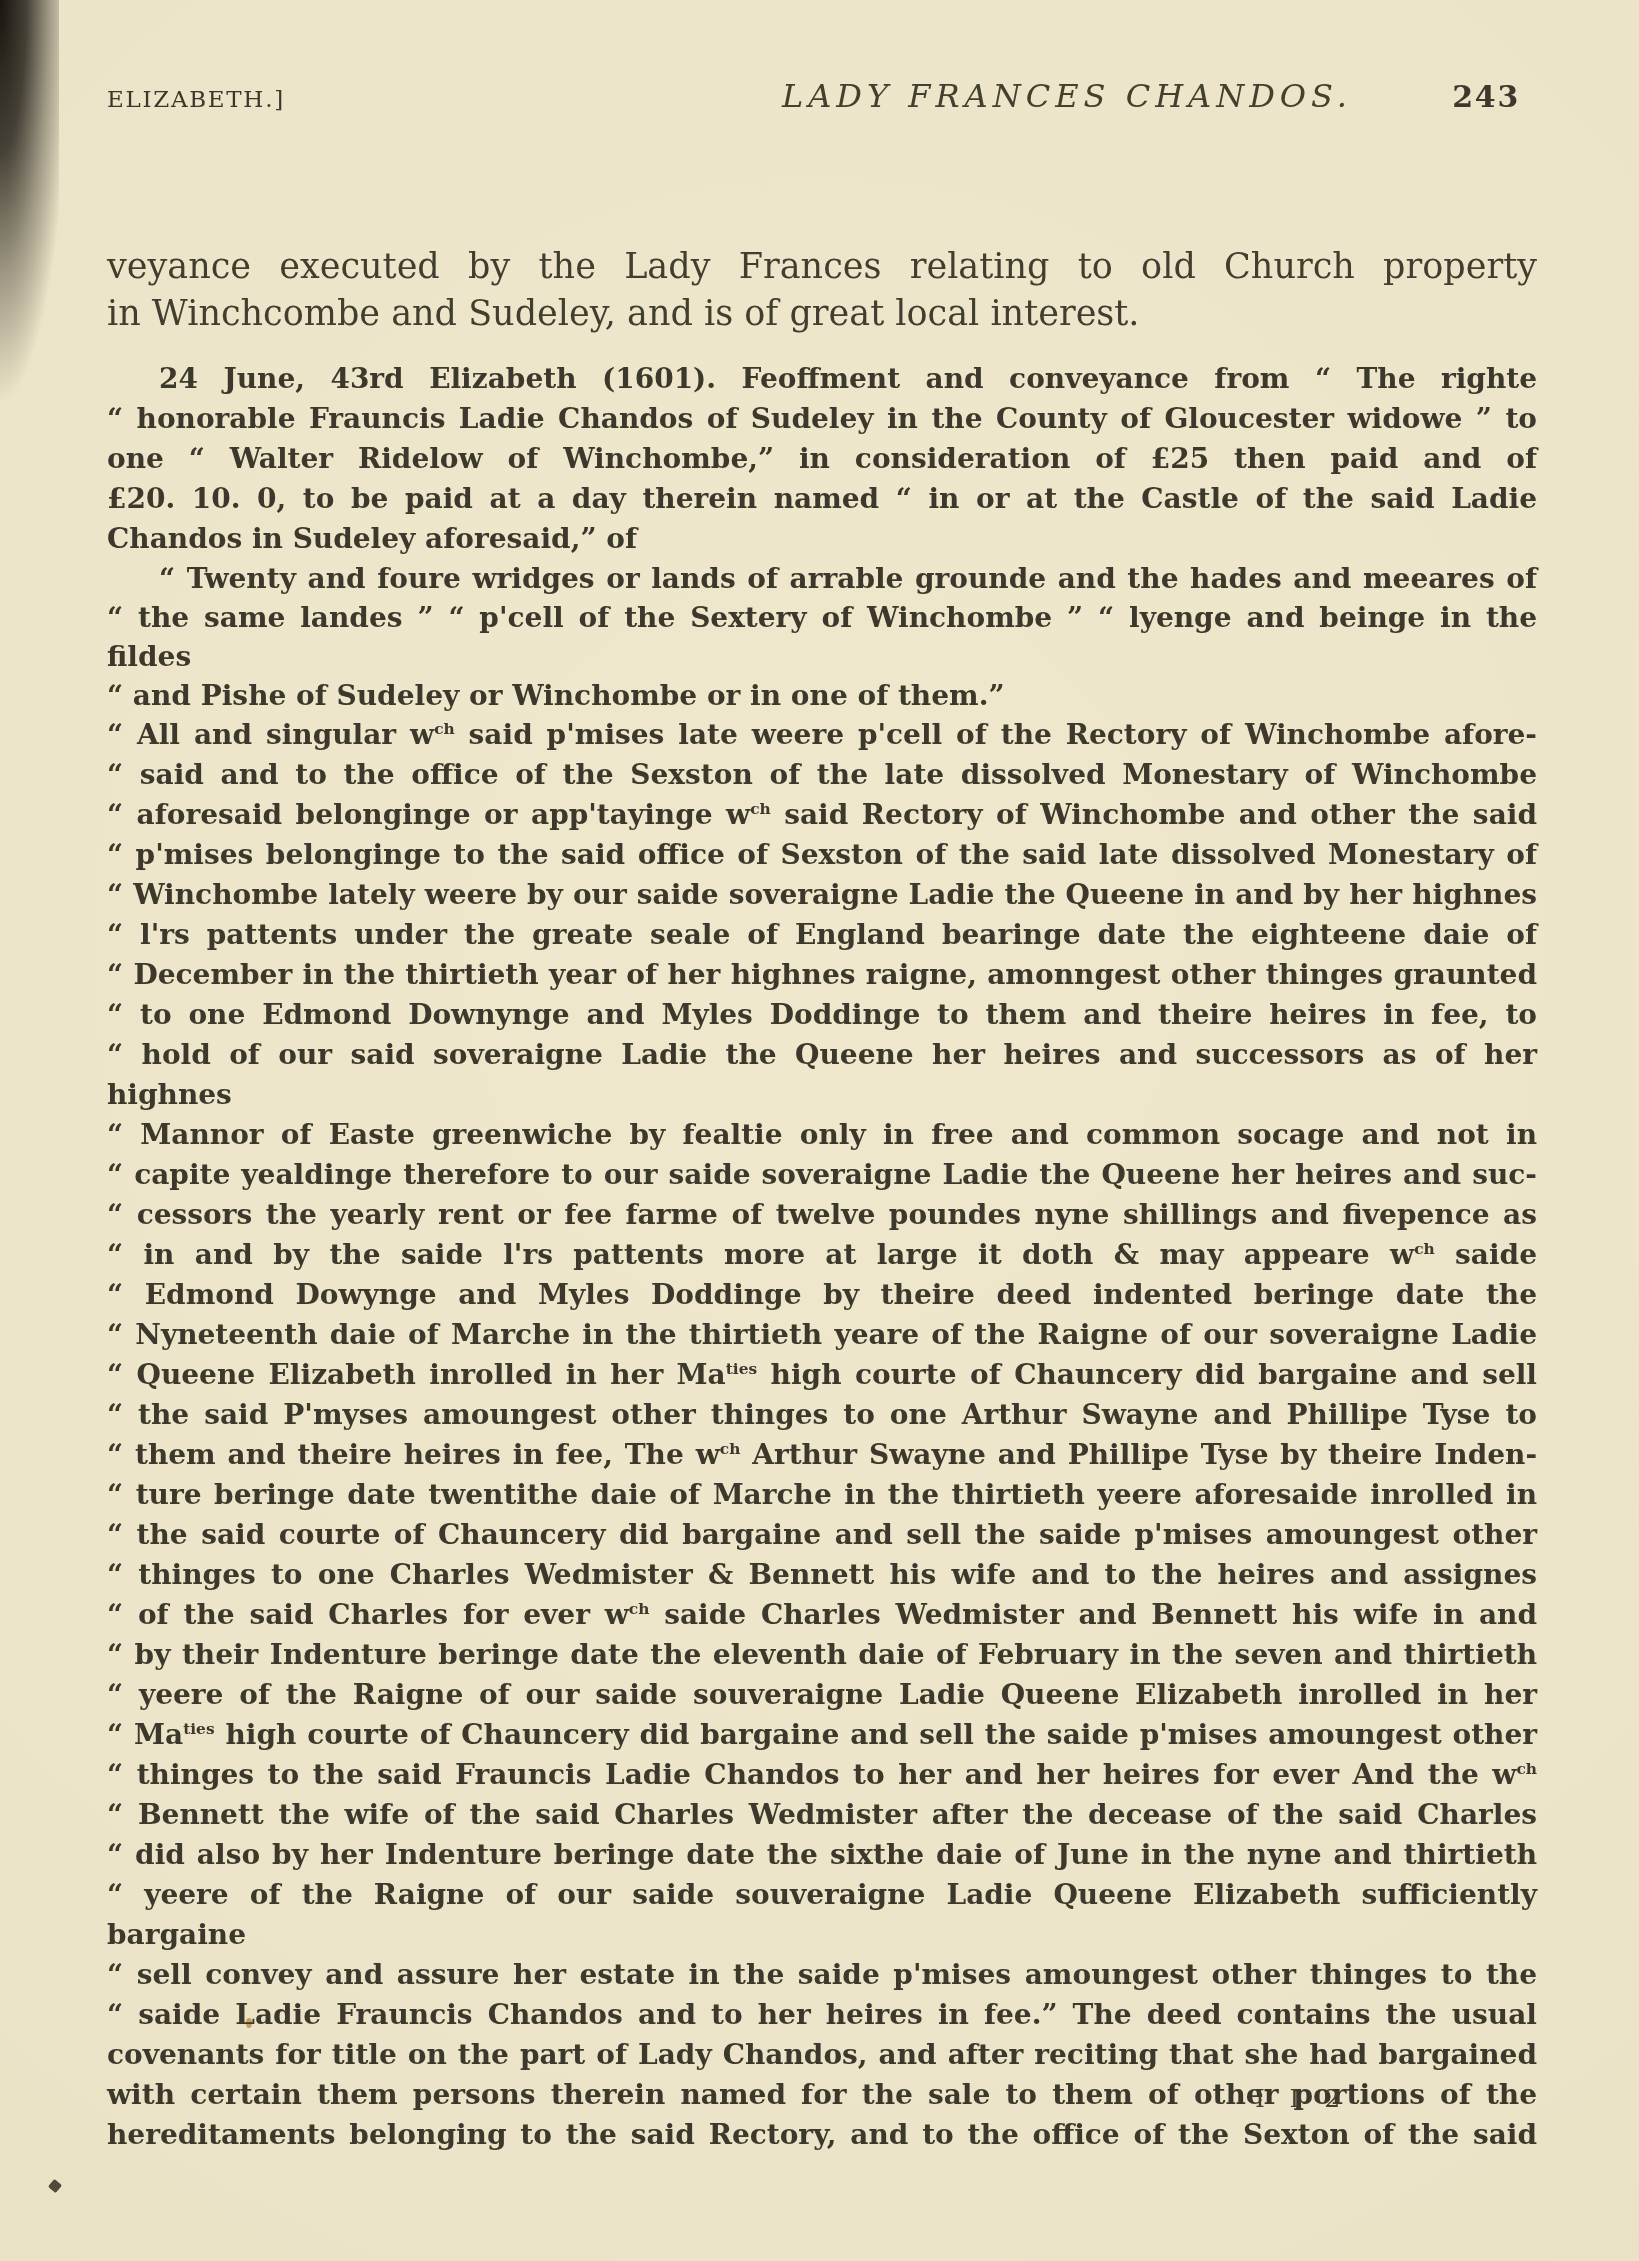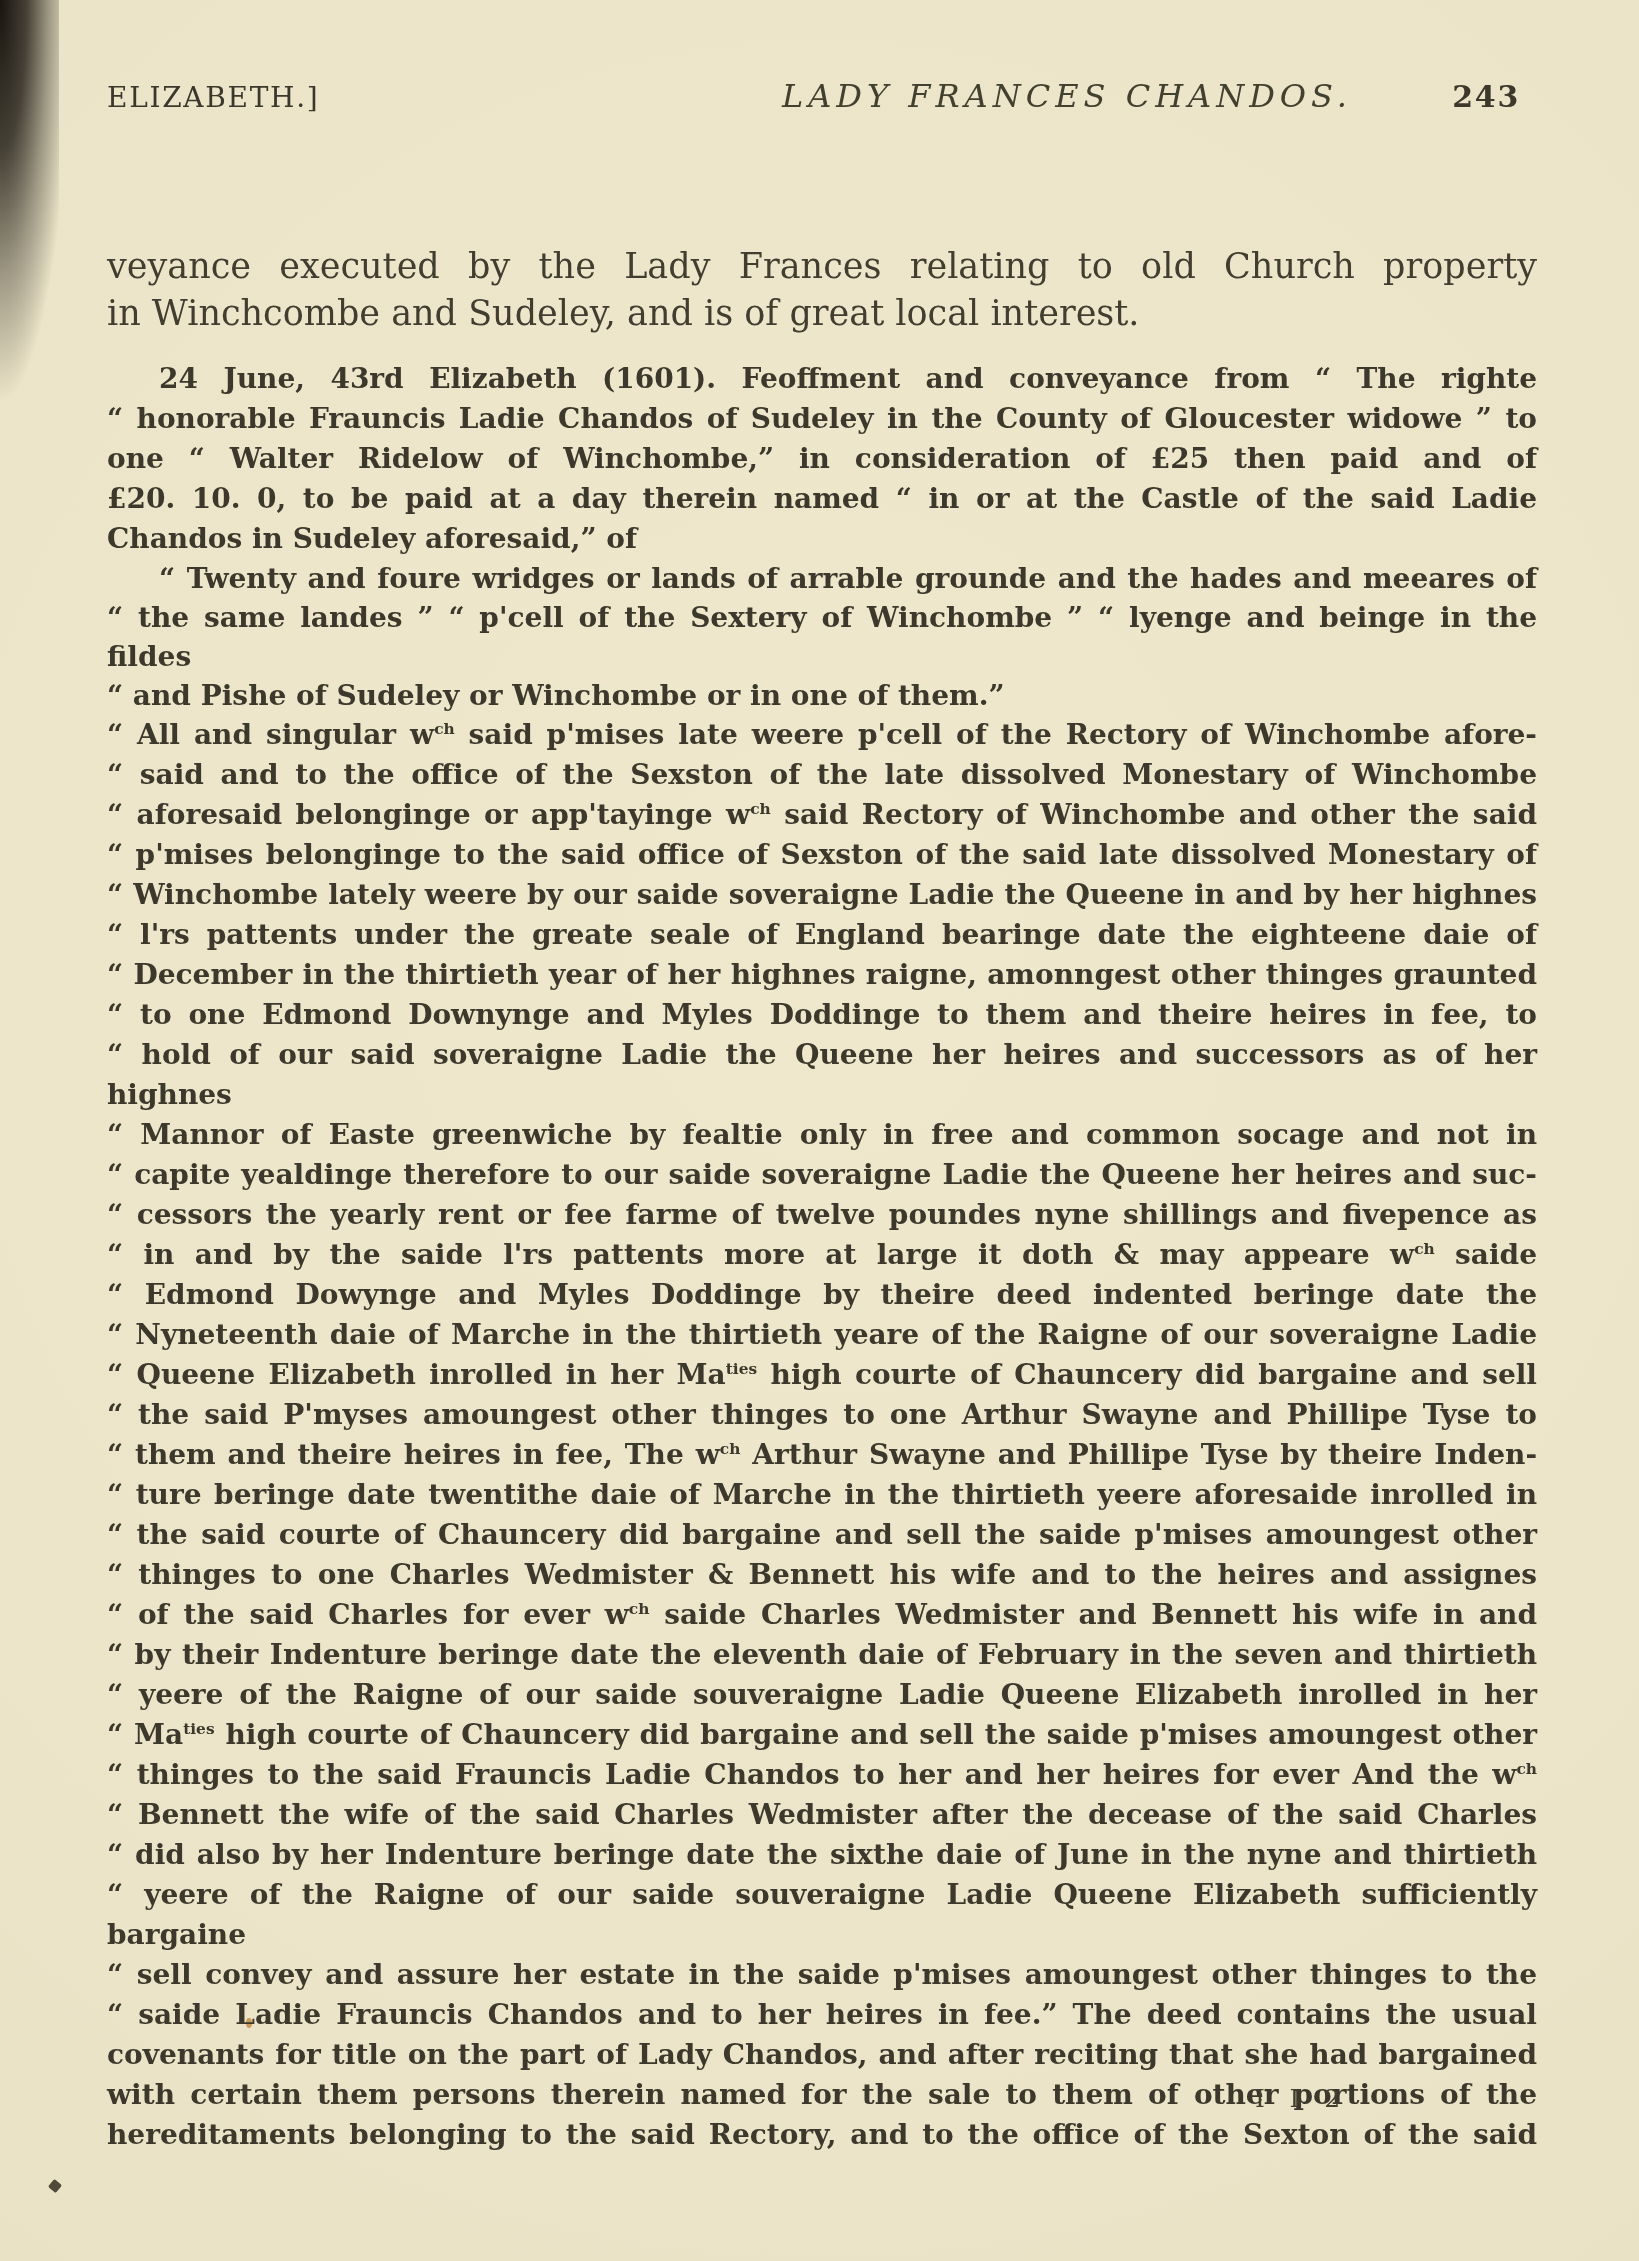--- a/index.html
+++ b/index.html
@@ -47,21 +47,21 @@
     left: 107px; top: 77px;
     width: 1430px;
   }
   .pg-header {
     display: flex;
     align-items: baseline;
     height: 40px;
   }
   .pg-header .left {
     width: 277px;
-    font-size: 28px;
+    font-size: 23px;
     letter-spacing: 1.7px;
     color: #3a372b;
   }
   .pg-header .title {
     flex: 1;
     text-align: right;
     font-style: italic;
     font-size: 32px;
     letter-spacing: 5px;
     color: #42402f;

